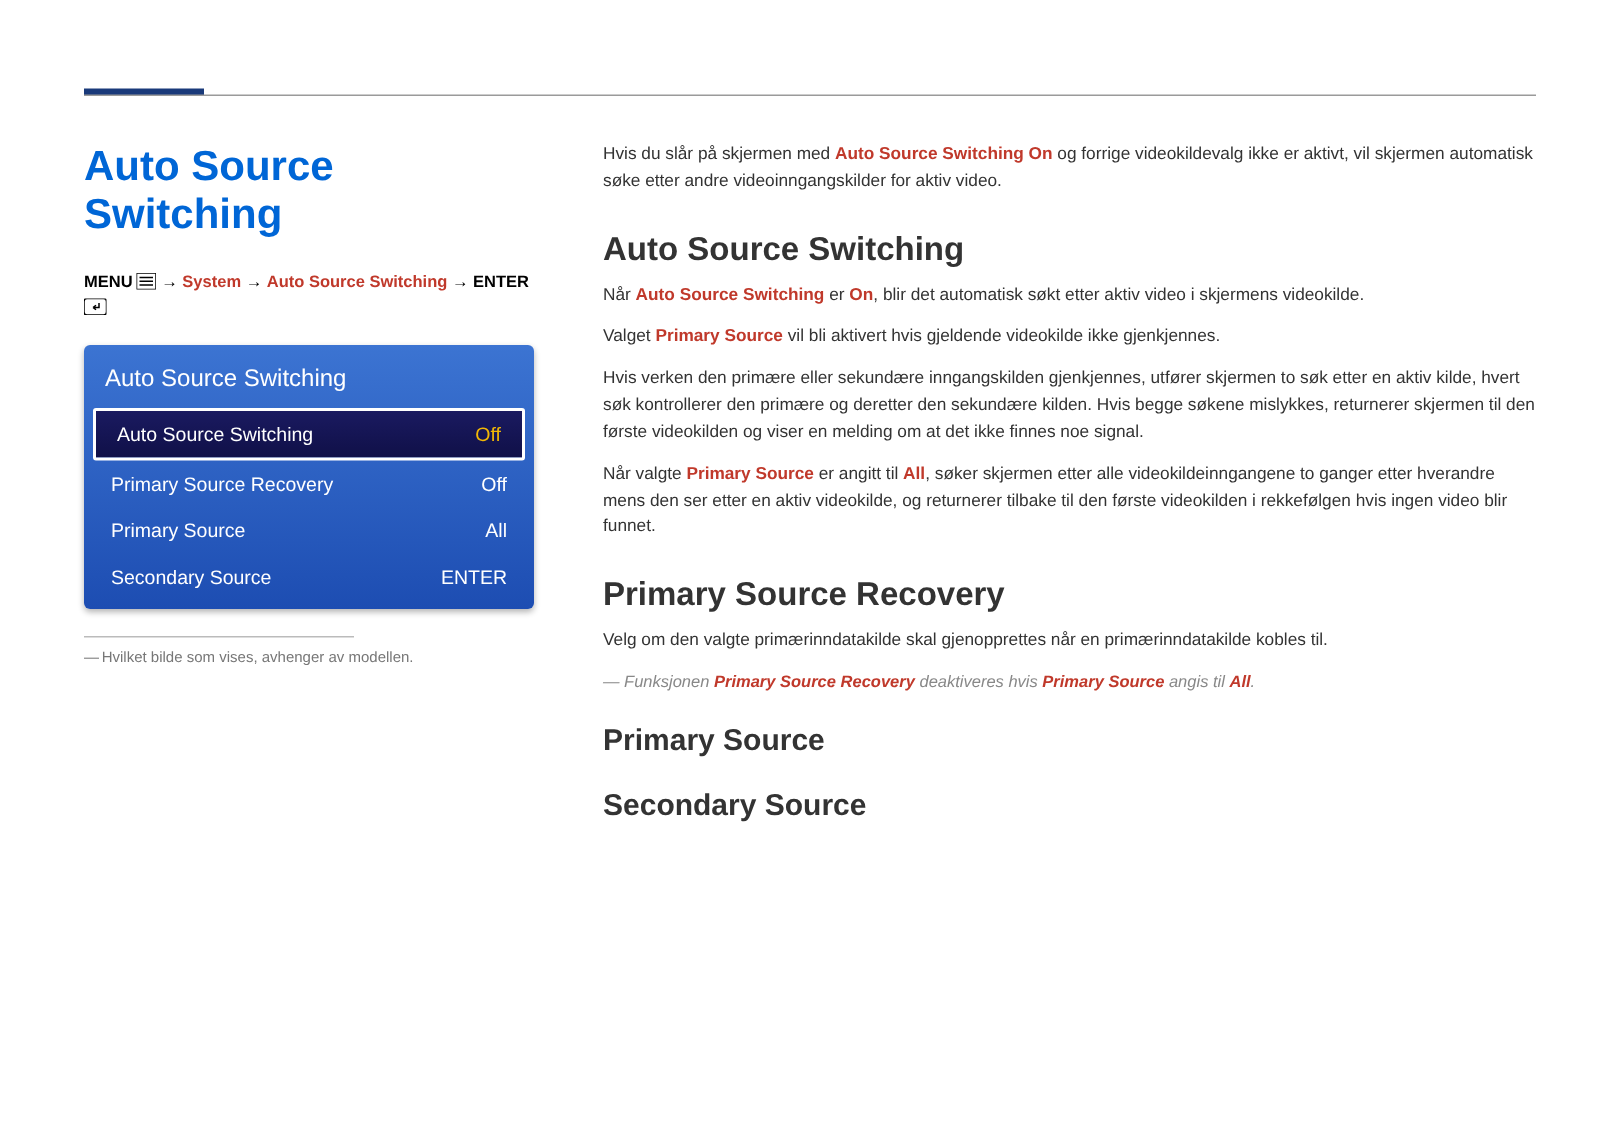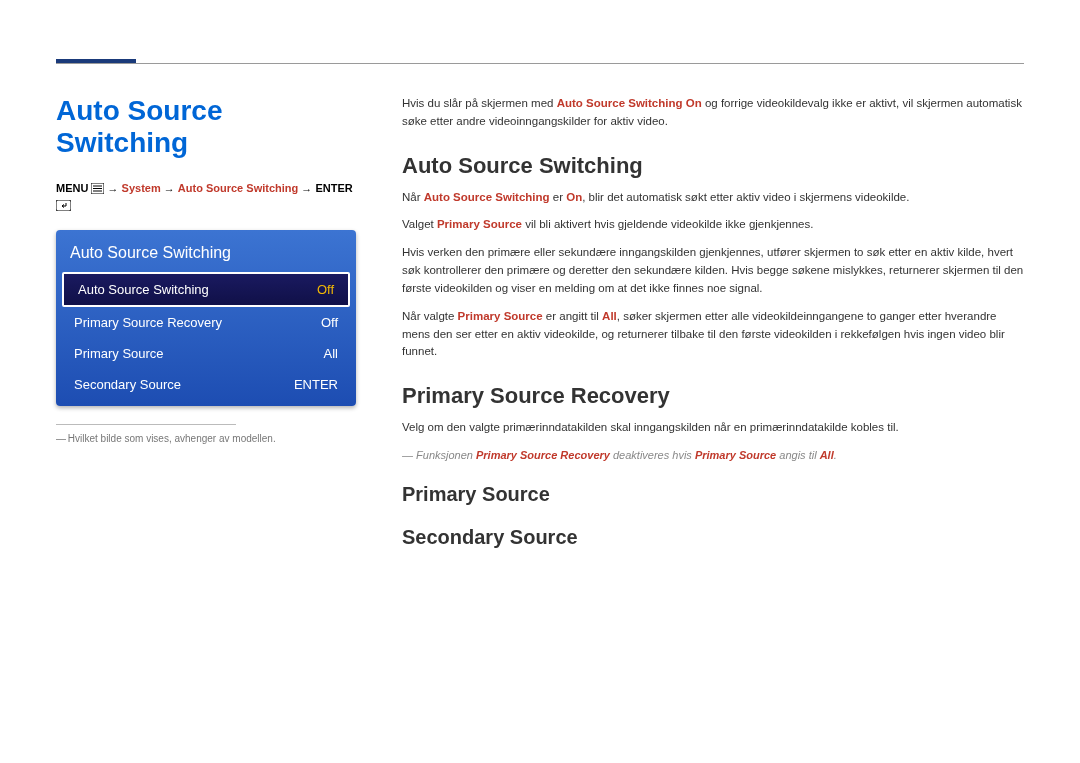--- a/index.html
+++ b/index.html
@@ -196,21 +196,21 @@
     </p>
     <p class="body-text">
       <span>Valget </span><span class="hl">Primary Source</span><span> vil bli aktivert hvis gjeldende videokilde ikke gjenkjennes.</span>
     </p>
     <p class="body-text">Hvis verken den primære eller sekundære inngangskilden gjenkjennes, utfører skjermen to søk etter en aktiv kilde, hvert søk kontrollerer den primære og deretter den sekundære kilden. Hvis begge søkene mislykkes, returnerer skjermen til den første videokilden og viser en melding om at det ikke finnes noe signal.</p>
     <p class="body-text">
       <span>Når valgte </span><span class="hl">Primary Source</span><span> er angitt til </span><span class="hl">All</span><span>, søker skjermen etter alle videokildeinngangene to ganger etter hverandre mens den ser etter en aktiv videokilde, og returnerer tilbake til den første videokilden i rekkefølgen hvis ingen video blir funnet.</span>
     </p>
 
     <h2 class="h2">Primary Source Recovery</h2>
-    <p class="body-text">Velg om den valgte primærinndatakilden skal inngangskilden når en primærinndatakilde kobles til.</p>
+    <p class="body-text">Velg om den valgte primærinndatakilde skal gjenopprettes når en primærinndatakilde kobles til.</p>
     <p class="note">
       <span class="dash">―</span>
       <span>Funksjonen </span><span class="hl">Primary Source Recovery</span><span> deaktiveres hvis </span><span class="hl">Primary Source</span><span> angis til </span><span class="hl">All</span><span>.</span>
     </p>
 
     <h3 class="h3">Primary Source</h3>
 
     <h3 class="h3">Secondary Source</h3>
   </div>
 </div>

